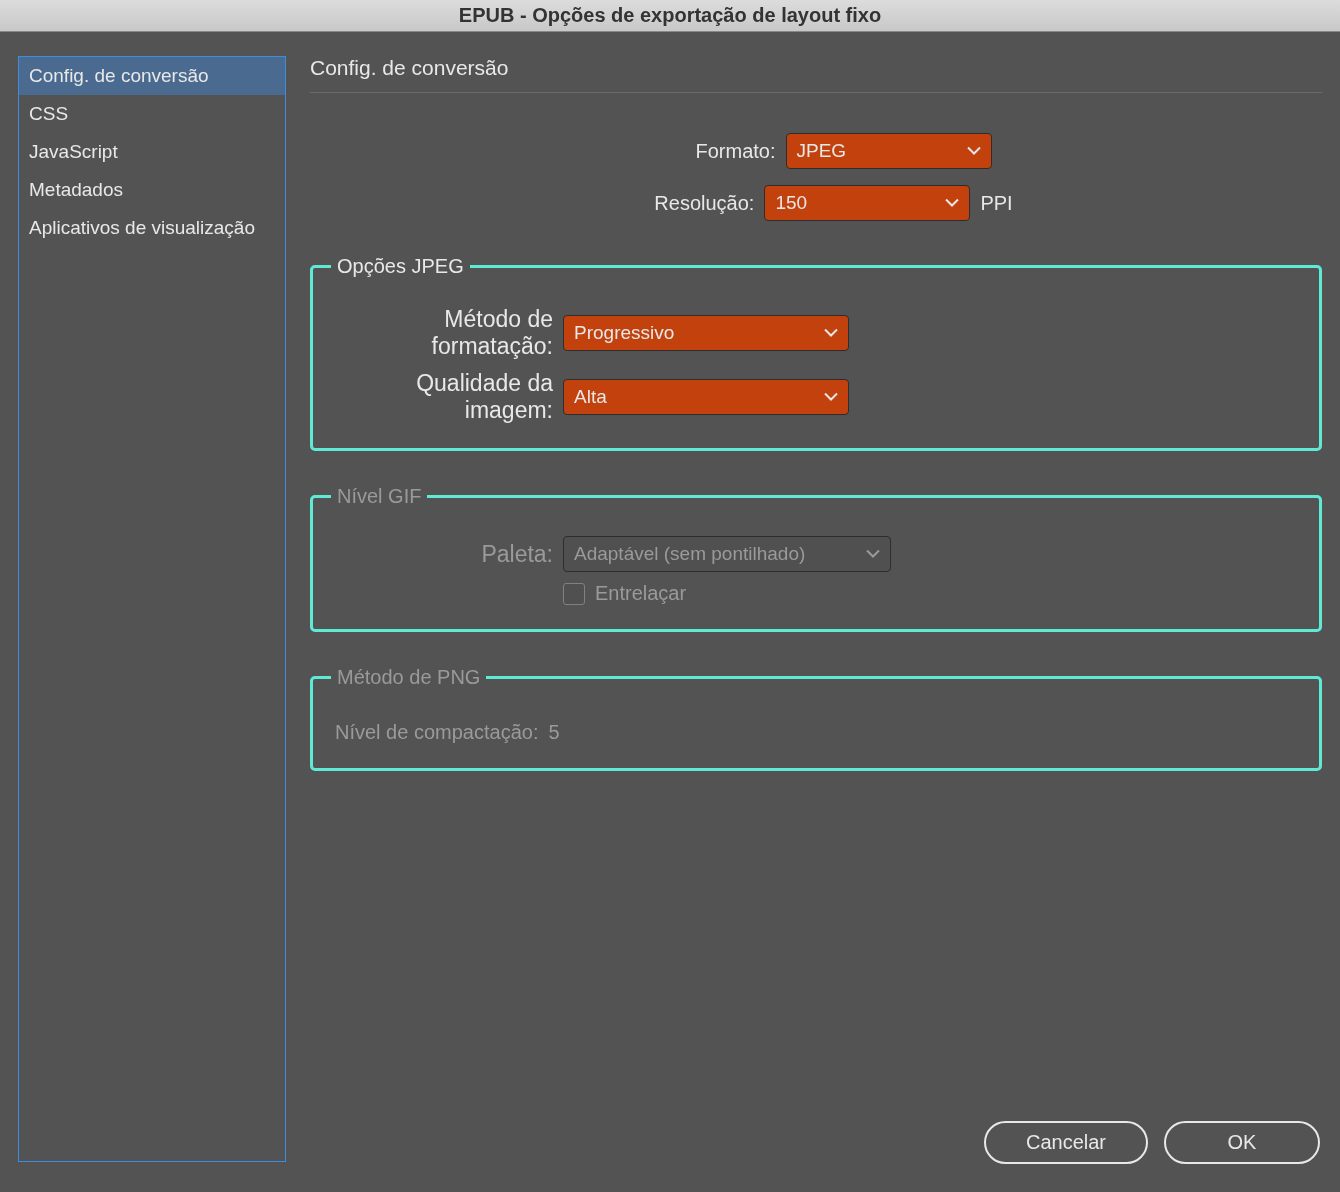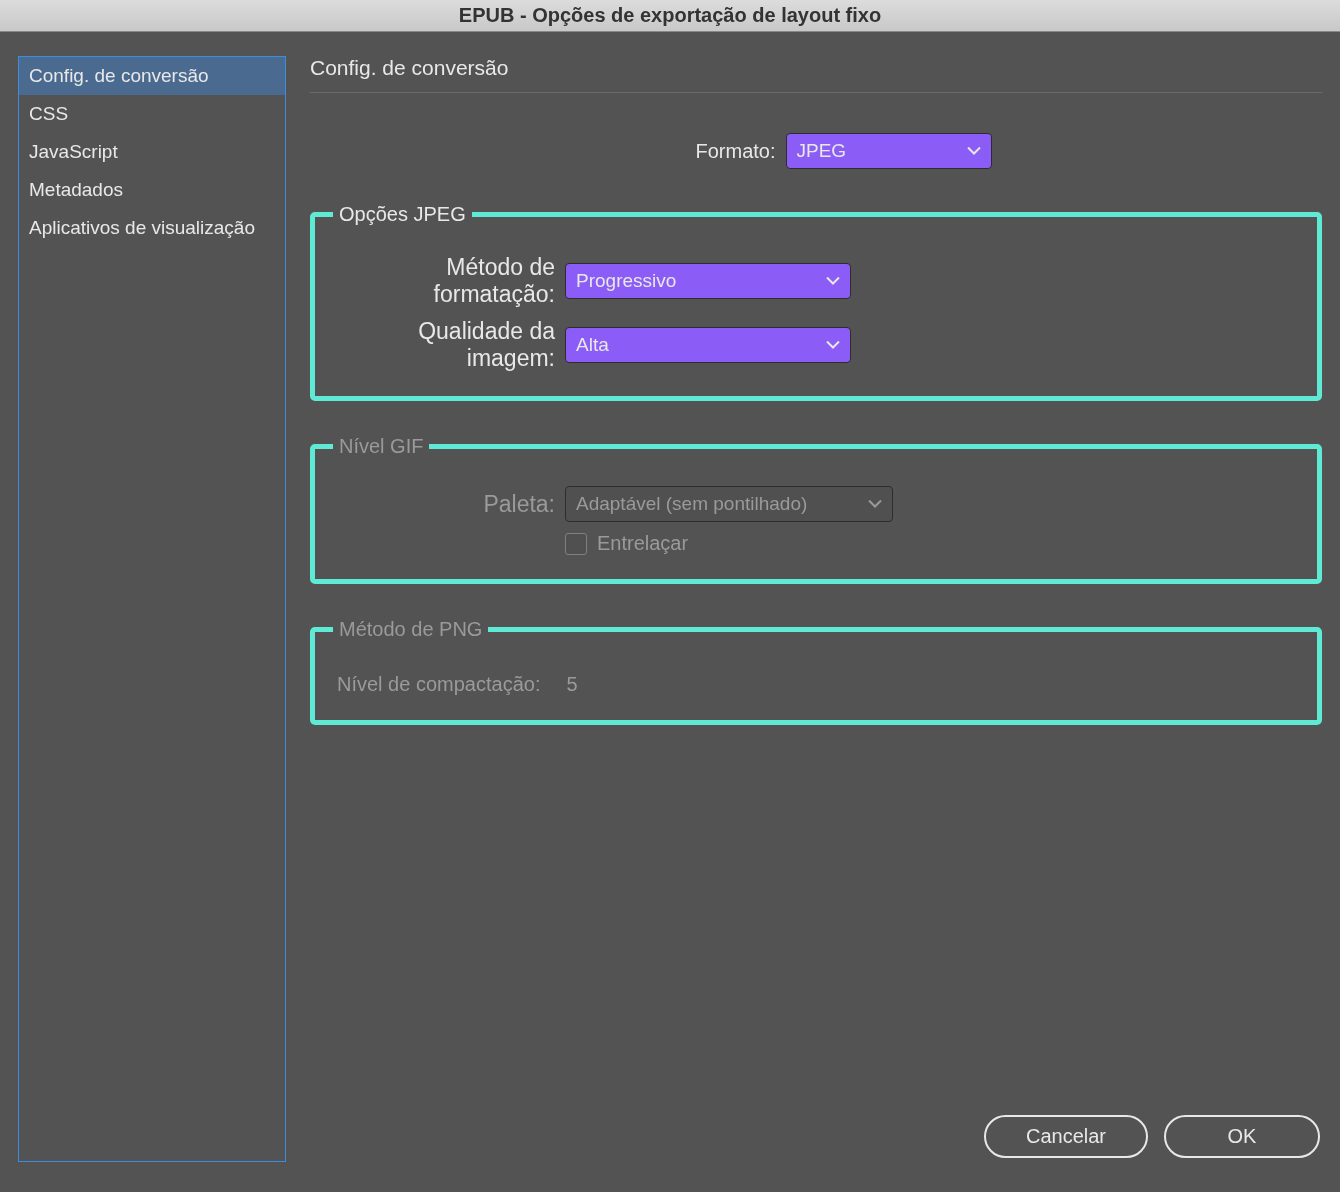--- a/index.html
+++ b/index.html
@@ -63,21 +63,21 @@
       margin-bottom: 16px;
       justify-content: center;
     }
     .form-row .label {
       width: 145px;
       text-align: right;
       font-size: 20px;
       padding-right: 10px;
     }
     .select {
-      background: #8b5cf6;
+      background: #c2410c;
       border: 1px solid #2d2d2d;
       border-radius: 4px;
       color: #e8e8e8;
       font-size: 19px;
       padding: 6px 34px 6px 10px;
       position: relative;
       cursor: pointer;
       display: flex;
       align-items: center;
     }
@@ -94,21 +94,21 @@
       top: 50%;
       transform: translateY(-50%);
     }
     .chevron svg { display: block; }
     .suffix {
       font-size: 20px;
       margin-left: 10px;
       color: #e8e8e8;
     }
     fieldset {
-      border: 5px solid #5eead4;
+      border: 3px solid #5eead4;
       border-radius: 5px;
       margin: 34px 0 0 0;
       padding: 18px 22px 24px 22px;
       position: relative;
     }
     fieldset.disabled {
       color: #9a9a9a;
     }
     legend {
       font-size: 20px;
@@ -134,26 +134,25 @@
       background: #505050;
       margin-right: 10px;
       display: inline-block;
     }
     .png-row {
       font-size: 20px;
       color: #9a9a9a;
       margin-top: 14px;
       display: flex;
       align-items: center;
-      gap: 16px;
     }
     .footer {
       position: absolute;
       right: 20px;
-      bottom: 22px;
+      bottom: 16px;
       display: flex;
       gap: 16px;
     }
     .btn {
       border: 2px solid #e8e8e8;
       background: transparent;
       border-radius: 999px;
       color: #e8e8e8;
       font-size: 20px;
       padding: 8px 40px;
@@ -199,20 +198,32 @@
       <div class="select w200">
         <span>JPEG</span>
         <span class="chevron">
           <svg width="14" height="9" viewBox="0 0 14 9">
               <path d="M1 1 L7 7 L13 1" stroke="#e8e8e8" stroke-width="2" fill="none"></path>
             </svg>
         </span>
       </div>
     </div>
 
+    <div class="form-row">
+      <div class="label">Resolução:</div>
+      <div class="select w200">
+        <span>150</span>
+        <span class="chevron">
+          <svg width="14" height="9" viewBox="0 0 14 9">
+              <path d="M1 1 L7 7 L13 1" stroke="#e8e8e8" stroke-width="2" fill="none"></path>
+            </svg>
+        </span>
+      </div>
+      <span class="suffix">PPI</span>
+    </div>
 
     <fieldset>
       <legend>Opções JPEG</legend>
       <div class="inner-row">
         <div class="label2">Método de formatação:</div>
         <div class="select w310">
           <span>Progressivo</span>
           <span class="chevron">
             <svg width="14" height="9" viewBox="0 0 14 9">
                 <path d="M1 1 L7 7 L13 1" stroke="#e8e8e8" stroke-width="2" fill="none"></path>

